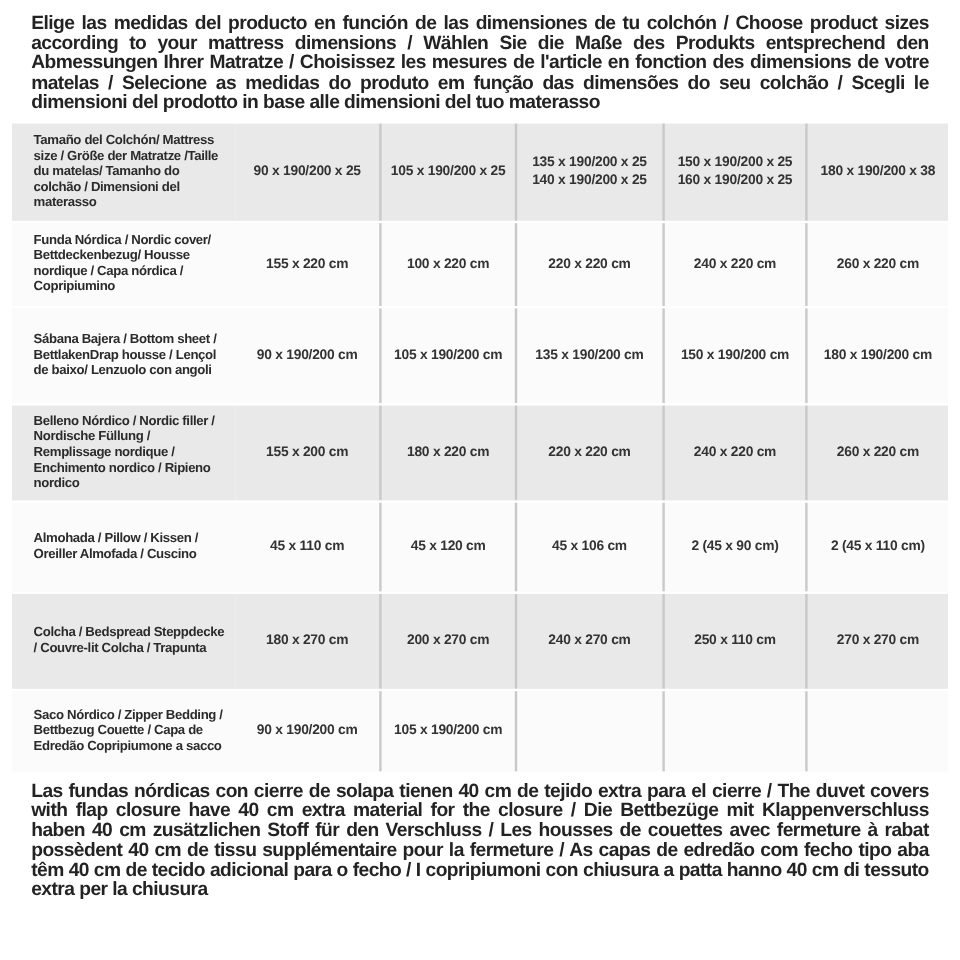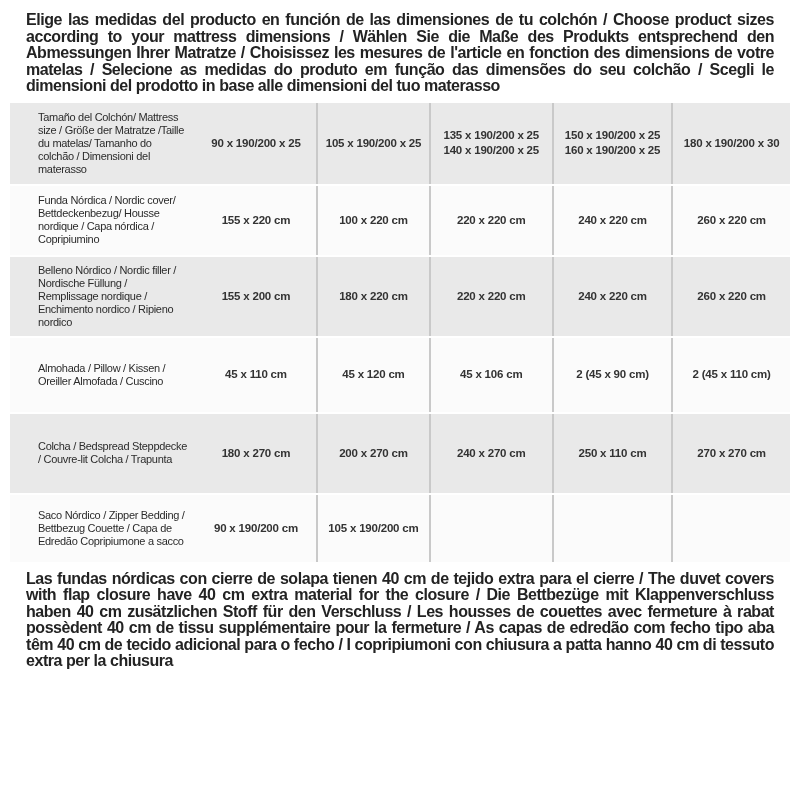--- a/index.html
+++ b/index.html
@@ -28,23 +28,23 @@
     border-collapse: collapse;
     table-layout: fixed;
   }
   table.sizes td {
     vertical-align: middle;
     border-bottom: 2px solid #ffffff;
   }
   tr.gray  td { background: #e9e9e9; }
   tr.white td { background: #fbfbfb; }
   td.label {
-    padding-left: 28px;
+    padding-left: 18px;
     padding-right: 8px;
-    font-weight: normal;
+    font-weight: bold;
     font-size: 11px;
     line-height: 13px;
     letter-spacing: -0.3px;
     color: #2b2b2b;
   }
   td.val {
     text-align: center;
     font-weight: bold;
     font-size: 11.5px;
     line-height: 15px;
@@ -79,29 +79,37 @@
   </colgroup>
   <tbody>
     <tr class="gray r0">
       <td class="label">Tamaño del Colchón/ Mattress size / Größe der Matratze /Taille du matelas/ Tamanho do colchão / Dimensioni del materasso</td>
       <td class="val">90 x 190/200 x 25</td>
       <td class="val">105 x 190/200 x 25</td>
       <td class="val">135 x 190/200 x 25
 140 x 190/200 x 25</td>
       <td class="val">150 x 190/200 x 25
 160 x 190/200 x 25</td>
-      <td class="val">180 x 190/200 x 30</td>
+      <td class="val">180 x 190/200 x 38</td>
     </tr>
     <tr class="white r1">
       <td class="label">Funda Nórdica / Nordic cover/ Bettdeckenbezug/ Housse nordique / Capa nórdica / Copripiumino</td>
       <td class="val">155 x 220 cm</td>
       <td class="val">100 x 220 cm</td>
       <td class="val">220 x 220 cm</td>
       <td class="val">240 x 220 cm</td>
       <td class="val">260 x 220 cm</td>
+    </tr>
+    <tr class="white r3">
+      <td class="label">Sábana Bajera / Bottom sheet / BettlakenDrap housse / Lençol de baixo/ Lenzuolo con angoli</td>
+      <td class="val">90 x 190/200 cm</td>
+      <td class="val">105 x 190/200 cm</td>
+      <td class="val">135 x 190/200 cm</td>
+      <td class="val">150 x 190/200 cm</td>
+      <td class="val">180 x 190/200 cm</td>
     </tr>
     <tr class="gray r4">
       <td class="label">Belleno Nórdico / Nordic filler / Nordische Füllung / Remplissage nordique / Enchimento nordico / Ripieno nordico</td>
       <td class="val">155 x 200 cm</td>
       <td class="val">180 x 220 cm</td>
       <td class="val">220 x 220 cm</td>
       <td class="val">240 x 220 cm</td>
       <td class="val">260 x 220 cm</td>
     </tr>
     <tr class="white r5">

